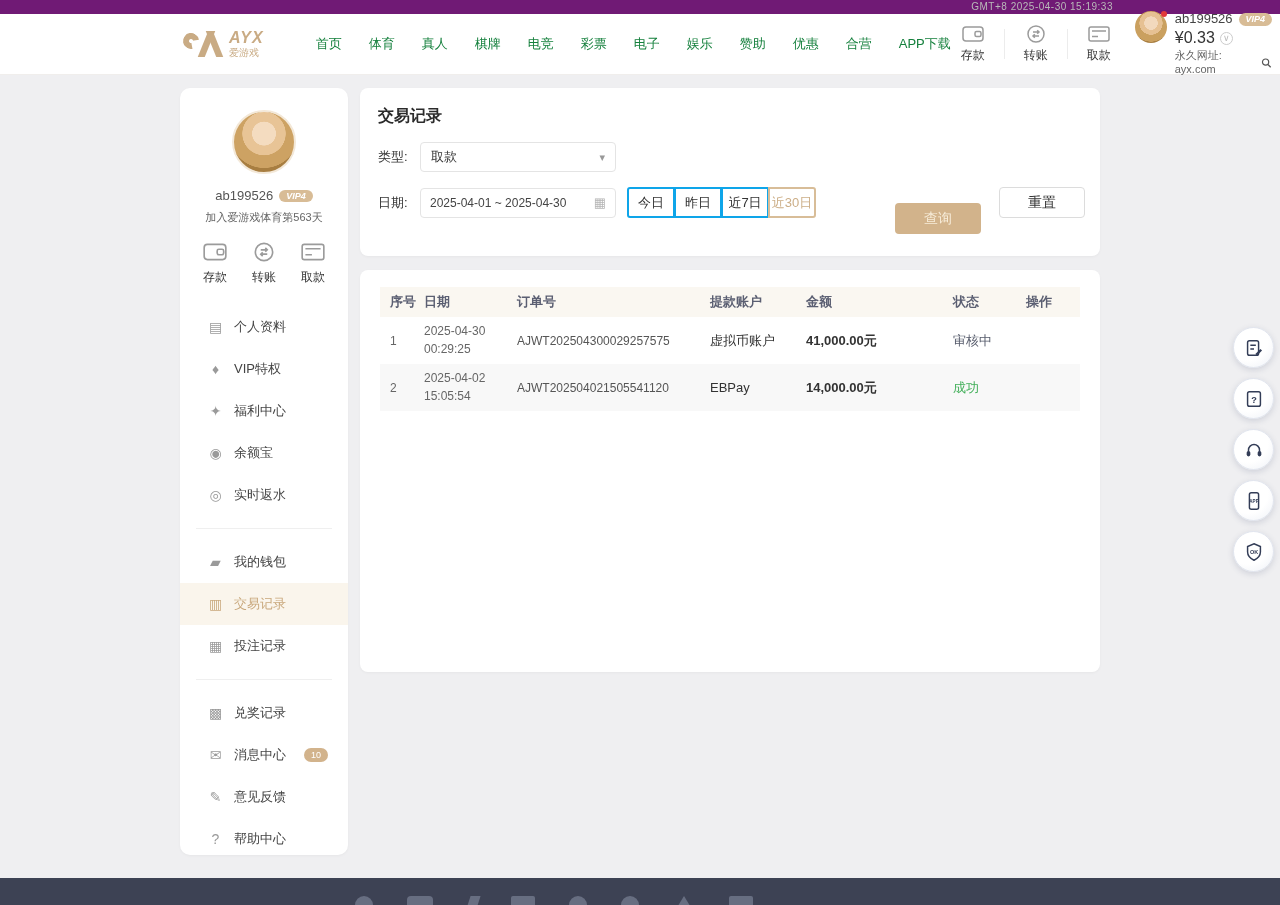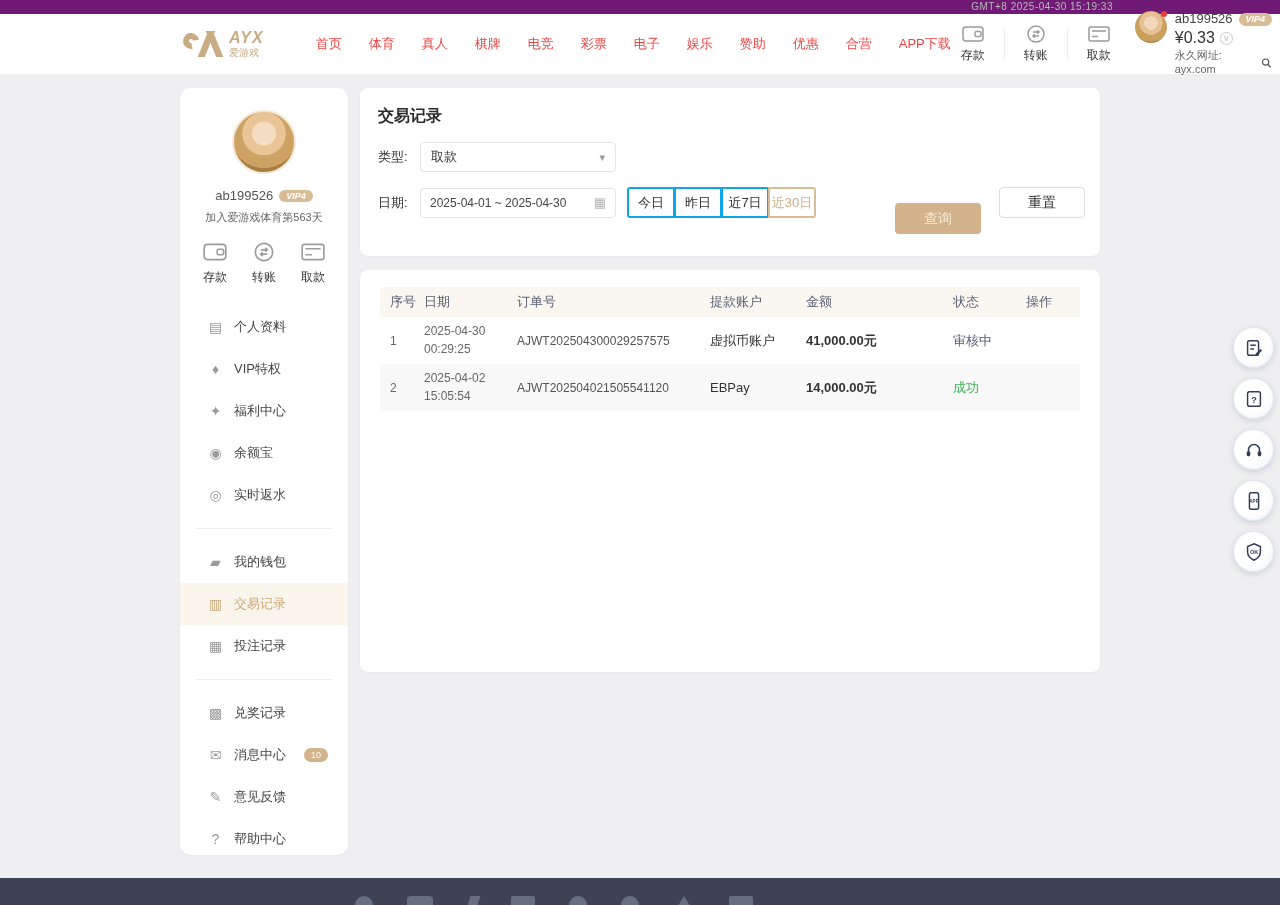--- a/index.html
+++ b/index.html
@@ -16,21 +16,21 @@
   .logo { margin-left:183px; display:flex; align-items:center; cursor:pointer; }
   .logo-mark { position:relative; width:40px; height:30px; }
   .logo-mark .arc { position:absolute; left:0; top:4px; width:16px; height:16px; border:6px solid #c9ab84;
                     border-radius:50%; border-right-color:transparent; transform:rotate(35deg); }
   .logo-mark .bar1,.logo-mark .bar2 { position:absolute; top:2px; width:7px; height:26px; background:#c9ab84; }
   .logo-mark .bar1 { left:20px; transform:skewX(-22deg); }
   .logo-mark .bar2 { left:28px; transform:skewX(22deg); }
   .logo-text { margin-left:6px; color:#c9ab84; line-height:1; }
   .logo-text .t1 { font-size:16px; font-weight:bold; letter-spacing:1px; font-style:italic; }
   .logo-text .t2 { font-size:10px; margin-top:2px; }
-  .nav { display:flex; margin-left:52px; gap:27px; font-size:13px; color:#ef4444; white-space:nowrap; }
+  .nav { display:flex; margin-left:52px; gap:27px; font-size:13px; color:#15803d; white-space:nowrap; }
   .nav span { cursor:pointer; }
   .hdr-actions { margin-left:auto; display:flex; align-items:center; }
   .hdr-act { display:flex; flex-direction:column; align-items:center; width:44px; cursor:pointer; }
   .hdr-act svg { width:24px; height:20px; stroke:#9b9b9b; fill:none; stroke-width:1.5; }
   .hdr-act .lbl { font-size:12px; color:#333; margin-top:3px; }
   .vdiv { width:1px; height:30px; background:#ececec; margin:0 9px; }
   .user-block { display:flex; align-items:flex-start; margin-left:14px; margin-right:168px; }
   .avatar-sm { position:relative; width:32px; height:32px; border-radius:50%; flex:0 0 32px;
                background:radial-gradient(circle at 50% 38%, #f2d9bd 0 26%, #e6c193 27% 45%, #caa05f 46% 72%, #a97f42 73% 100%);
                cursor:pointer; }
@@ -90,21 +90,21 @@
   .seg-btn:last-child { border-radius:0 3px 3px 0; }
   .seg-btn.active { color:#ccae87; border-color:#d8bd98; position:relative; z-index:1; }
   .btn-query { position:absolute; right:101px; top:16px; width:86px; height:31px; background:#d2b38b; color:#f7ecd9;
                font-size:14px; border:none; border-radius:4px; cursor:pointer; }
   .btn-reset { position:absolute; right:-3px; top:0; width:86px; height:31px; background:#fff; color:#333;
                font-size:14px; border:1px solid #dcdcdc; border-radius:4px; cursor:pointer; }
 
   .card2 { position:absolute; left:360px; top:270px; width:740px; height:402px; background:#fff; border-radius:8px;
            padding:17px 20px; box-shadow:0 1px 3px rgba(0,0,0,.04); }
   .thead { display:flex; align-items:center; height:30px; background:#faf7f1; font-size:13px; color:#5b5f72;
-           padding-left:10px; }
+           padding-left:10px;font-weight:bold; }
   .trow { display:flex; align-items:center; height:47px; font-size:13px; color:#333; padding-left:10px; }
   .trow.alt { background:#f8f8f8; }
   .c-no { width:34px; }  .c-dt { width:93px; }  .c-ord { width:193px; }
   .c-acc { width:96px; } .c-amt { width:147px; } .c-st { width:73px; } .c-act { flex:1; }
   .trow .c-no { font-size:12px; color:#666; }
   .dt2 { font-size:12px; color:#666; line-height:1.45; }
   .trow .c-ord { font-size:12px; color:#555; }
   .trow .c-amt { font-weight:bold; }
   .st-pending { color:#565b6b; }
   .st-success { color:#3fae57; }

